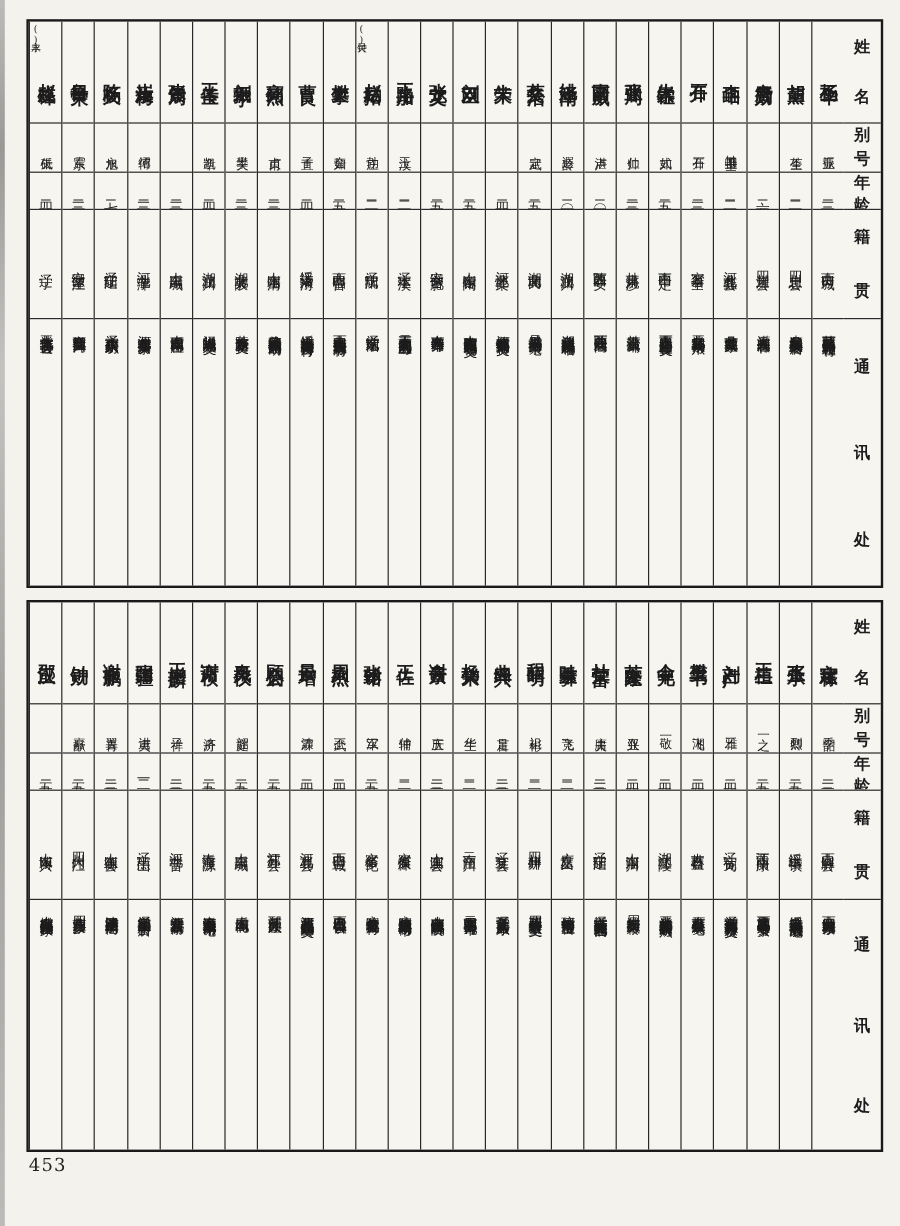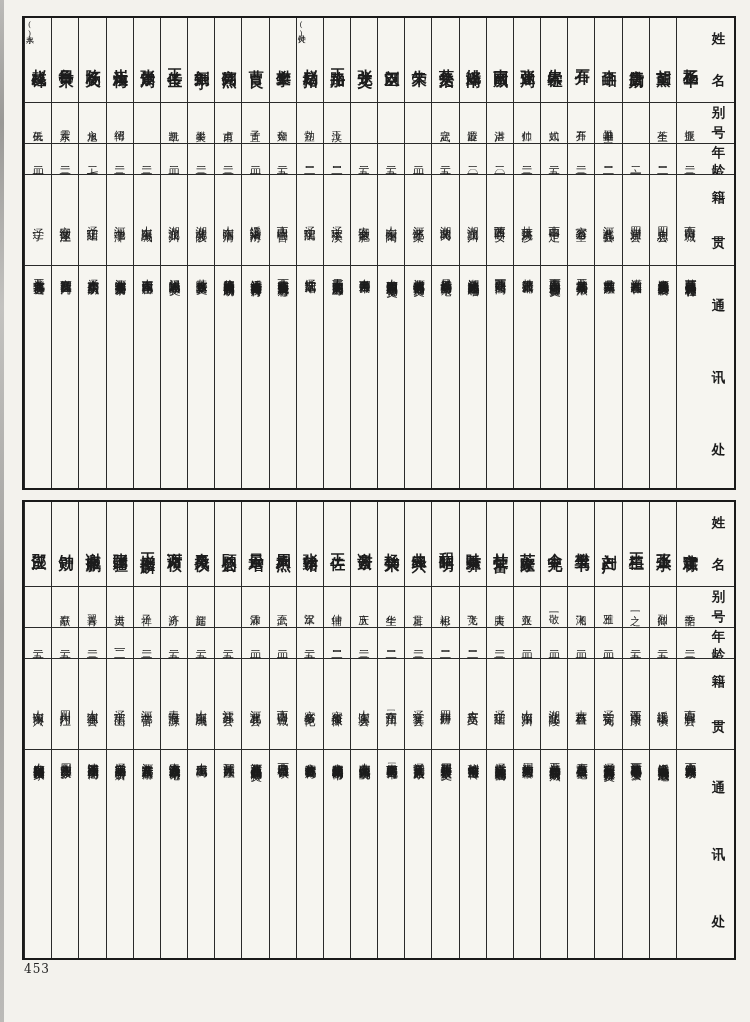--- a/index.html
+++ b/index.html
@@ -56,21 +56,21 @@
 
   .hdr-stack {
     display:flex; flex-direction:column; justify-content:space-around;
     align-items:center; height:100%; width:100%;
     font-size:13.5px; font-weight:bold;
   }
   .hdr-stack span { display:block; }
 
   .page-number {
     position:absolute; left:24px; top:962px;
-    font-size:12px; letter-spacing:1px; color:#222;
+    font-size:15px; letter-spacing:1px; color:#222;
     font-family:"DejaVu Serif","Liberation Serif",serif;
   }
 </style>
 </head>
 <body>
 
 <div class="page">
   <div class="gutter"></div>
   <div class="dir-table top">
       <div class="col header">

